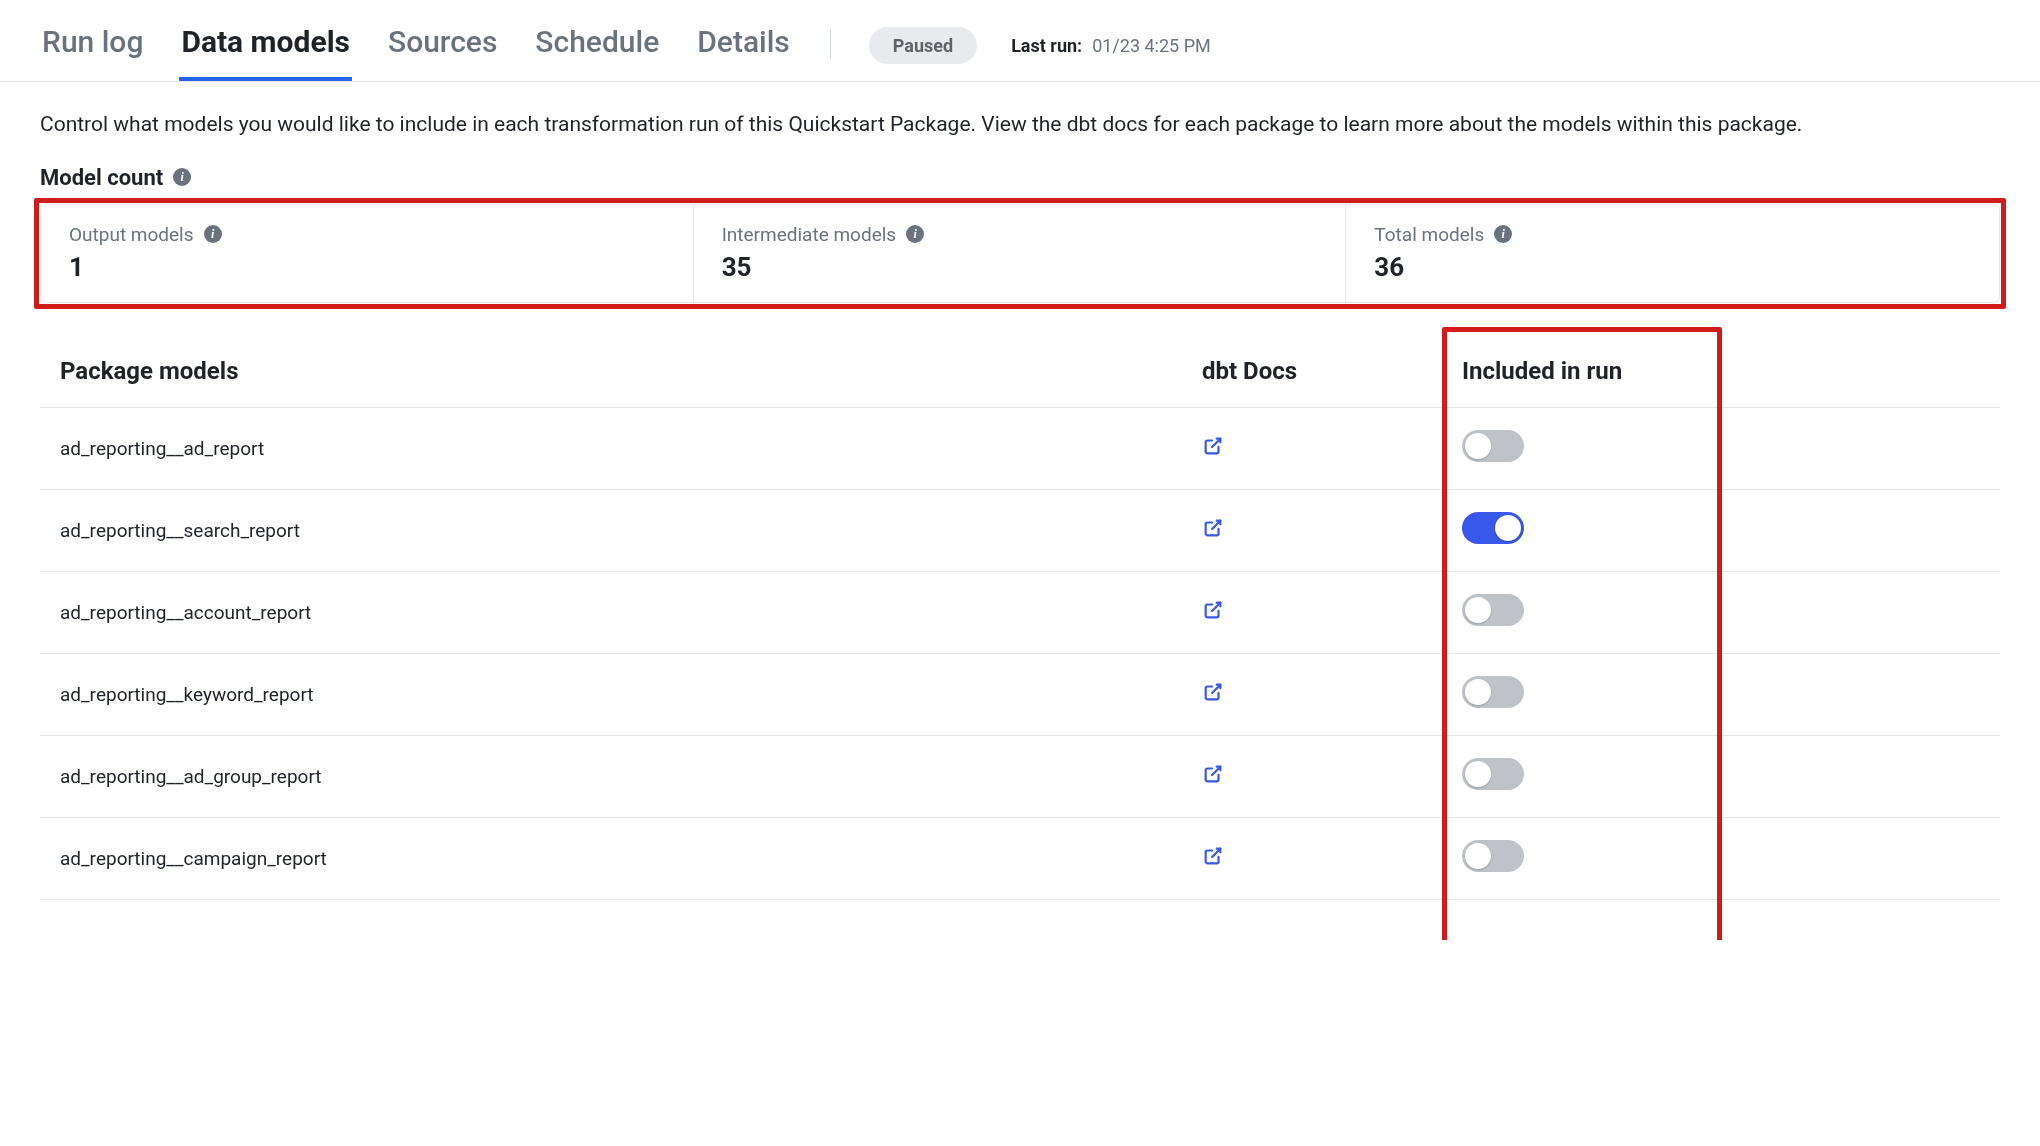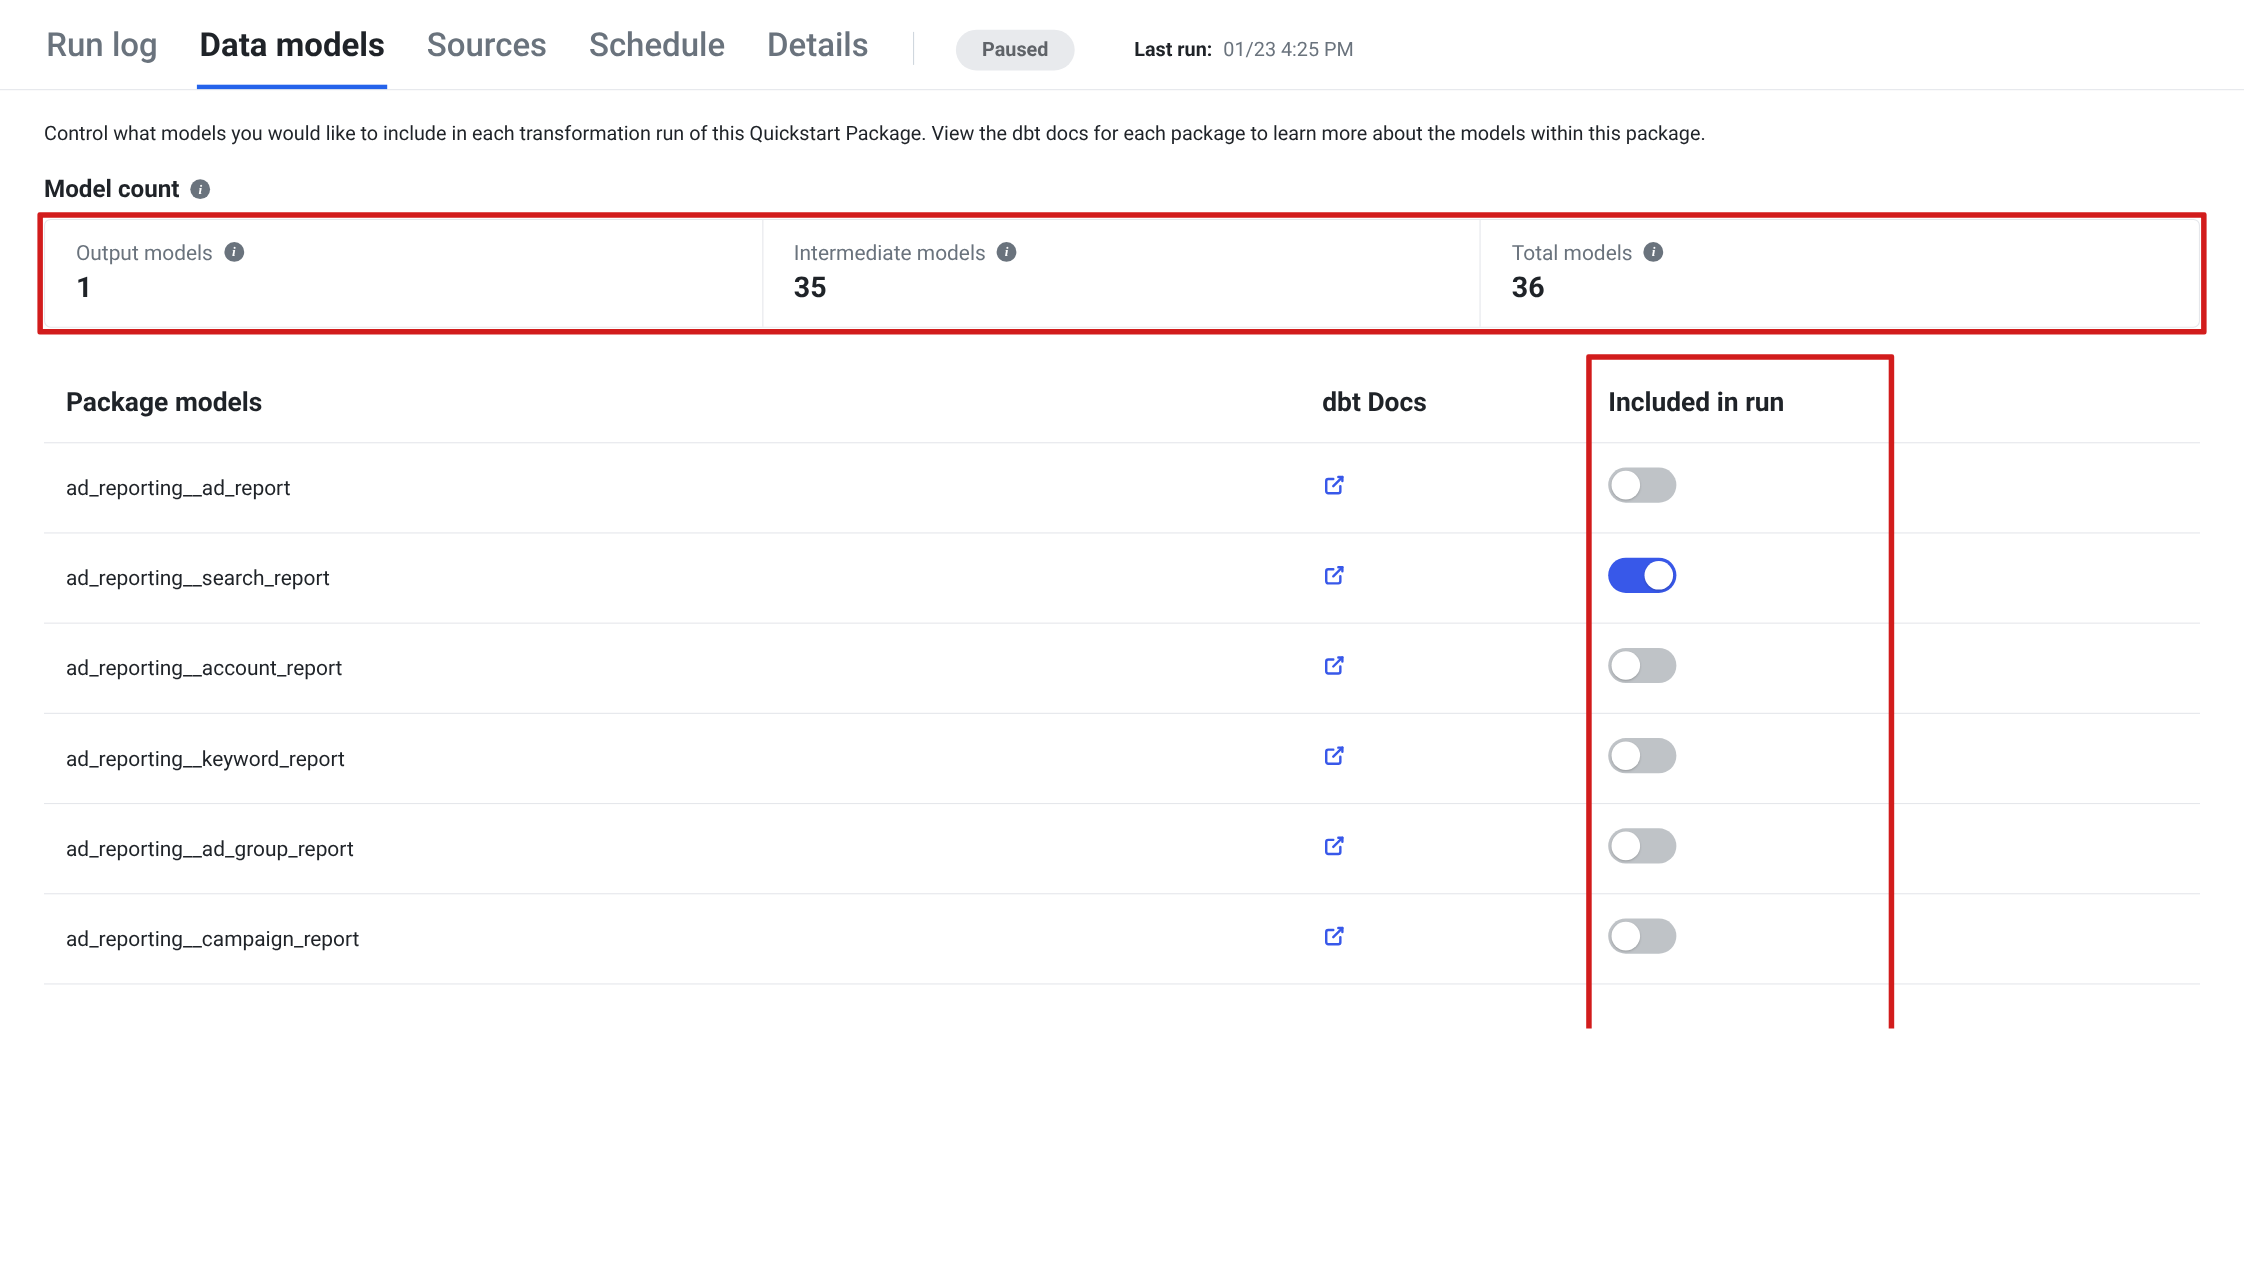--- a/index.html
+++ b/index.html
@@ -59,28 +59,27 @@
     font-size:18px;
     border-radius:999px;
     padding:8px 24px;
     margin-bottom:14px;
   }
   .last-run{
     display:flex;gap:10px;align-items:flex-start;
     color:var(--text);
     font-size:18px;
     margin-bottom:14px;
-    margin-left:20px;
   }
   .last-run .lbl{font-weight:700;}
   .last-run .val{color:var(--text-dim);font-weight:400;}
 
   
   .page{padding:26px 40px 40px 40px;}
-  .intro{font-size:18px;color:var(--text);line-height:1.55;margin:0 0 24px 0;max-width:100%;}
+  .intro{font-size:21px;color:var(--text);line-height:1.55;margin:0 0 24px 0;max-width:100%;}
 
   .section-title{
     font-size:22px;font-weight:700;margin:8px 0 14px 0;display:flex;align-items:center;gap:10px;
   }
   .info-icon{
     width:18px;height:18px;border-radius:50%;background:#6a737d;color:#fff;
     display:inline-flex;align-items:center;justify-content:center;
     font-size:12px;font-weight:800;font-style:italic;font-family:Georgia,serif;
     line-height:1;
   }

